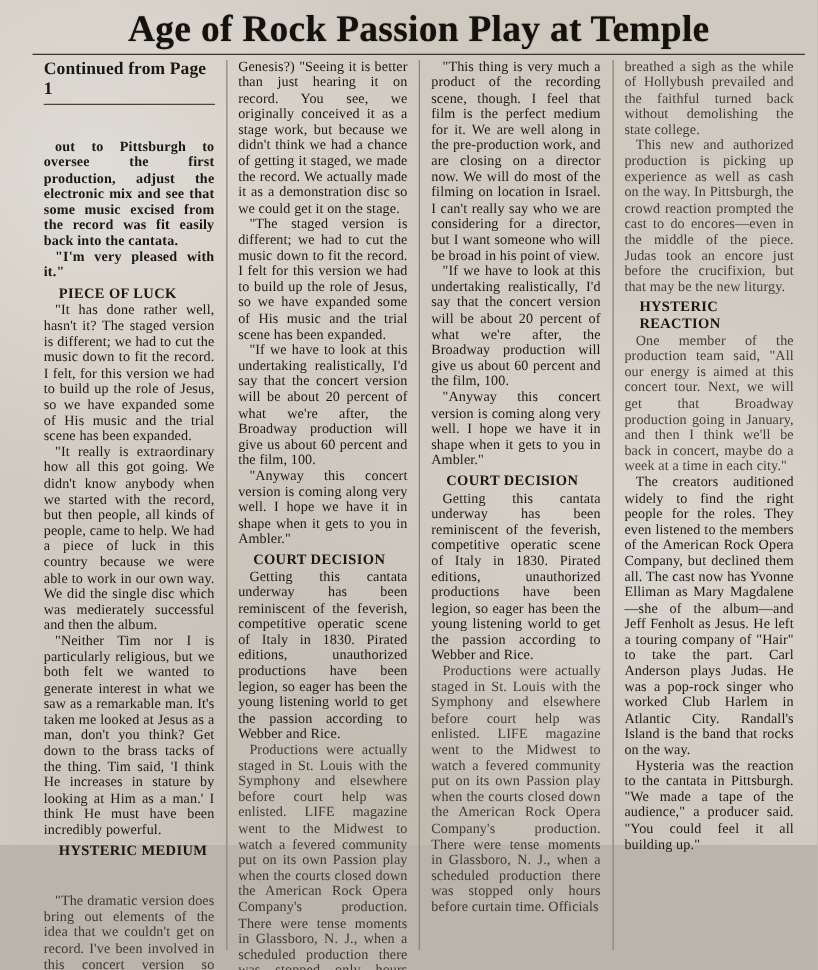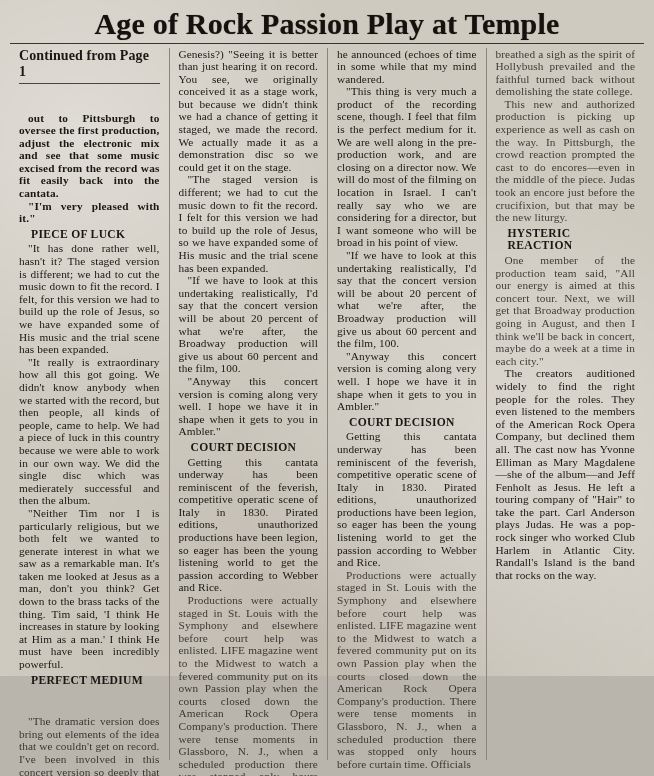--- a/index.html
+++ b/index.html
@@ -12,21 +12,21 @@
     height: 776px;
     overflow: hidden;
     font-family: "Liberation Serif", serif;
   }
   .page {
     position: relative;
     width: 654px;
     height: 676px;
     background: #cfcac0;
     box-sizing: border-box;
-    padding: 6px 10px 4px 10px;
+    padding: 6px 10px 4px 26px;
     
     background-image:
       radial-gradient(circle at 12% 20%, rgba(255,255,255,0.35) 0%, rgba(255,255,255,0) 35%),
       radial-gradient(circle at 78% 68%, rgba(255,255,255,0.28) 0%, rgba(255,255,255,0) 40%),
       radial-gradient(circle at 50% 95%, rgba(120,110,95,0.18) 0%, rgba(120,110,95,0) 45%);
   }
   .headline {
     text-align: center;
     font-family: "Liberation Serif", serif;
     font-weight: bold;
@@ -112,53 +112,53 @@
     <div class="col">
       <div class="cont-line">Continued from Page 1</div>
       <hr class="cont-rule">
       <div class="col-inner">
         <p class="bold smudge">out to Pittsburgh to oversee the first production, adjust the electronic mix and see that some music excised from the record was fit easily back into the cantata.</p>
         <p class="bold">"I'm very pleased with it."</p>
         <p class="subhead">PIECE OF LUCK</p>
         <p>"It has done rather well, hasn't it? The staged version is different; we had to cut the music down to fit the record. I felt, for this version we had to build up the role of Jesus, so we have expanded some of His music and the trial scene has been expanded.</p>
         <p>"It really is extraordinary how all this got going. We didn't know anybody when we started with the record, but then people, all kinds of people, came to help. We had a piece of luck in this country because we were able to work in our own way. We did the single disc which was medierately successful and then the album.</p>
         <p>"Neither Tim nor I is particularly religious, but we both felt we wanted to generate interest in what we saw as a remarkable man. It's taken me looked at Jesus as a man, don't you think? Get down to the brass tacks of the thing. Tim said, 'I think He increases in stature by looking at Him as a man.' I think He must have been incredibly powerful.</p>
-        <p class="subhead">PERFECT MEDIUM</p>
+        <p class="subhead">HYSTERIC MEDIUM</p>
         <p class="fade1 smudge">"The dramatic version does bring out elements of the idea that we couldn't get on record. I've been involved in this concert version so deeply that I found when I heard the record yesterday for the first</p>
       </div>
     </div>
 
     <div class="col">
       <div class="col-inner">
         <p class="noindent">Genesis?) "Seeing it is better than just hearing it on record. You see, we originally conceived it as a stage work, but because we didn't think we had a chance of getting it staged, we made the record. We actually made it as a demonstration disc so we could get it on the stage.</p>
         <p>"The staged version is different; we had to cut the music down to fit the record. I felt for this version we had to build up the role of Jesus, so we have expanded some of His music and the trial scene has been expanded.</p>
         <p>"If we have to look at this undertaking realistically, I'd say that the concert version will be about 20 percent of what we're after, the Broadway production will give us about 60 percent and the film, 100.</p>
         <p>"Anyway this concert version is coming along very well. I hope we have it in shape when it gets to you in Ambler."</p>
         <p class="subhead">COURT DECISION</p>
         <p>Getting this cantata underway has been reminiscent of the feverish, competitive operatic scene of Italy in 1830. Pirated editions, unauthorized productions have been legion, so eager has been the young listening world to get the passion according to Webber and Rice.</p>
         <p class="fade1">Productions were actually staged in St. Louis with the Symphony and elsewhere before court help was enlisted. LIFE magazine went to the Midwest to watch a fevered community put on its own Passion play when the courts closed down the American Rock Opera Company's production. There were tense moments in Glassboro, N. J., when a scheduled production there was stopped only hours before curtain time. Officials</p>
       </div>
     </div>
 
     <div class="col">
       <div class="col-inner">
-        <p class="noindent">he announced (echoes of time in some while that my mind wandered.</p>
         <p>"This thing is very much a product of the recording scene, though. I feel that film is the perfect medium for it. We are well along in the pre-production work, and are closing on a director now. We will do most of the filming on location in Israel. I can't really say who we are considering for a director, but I want someone who will be broad in his point of view.</p>
         <p>"If we have to look at this undertaking realistically, I'd say that the concert version will be about 20 percent of what we're after, the Broadway production will give us about 60 percent and the film, 100.</p>
         <p>"Anyway this concert version is coming along very well. I hope we have it in shape when it gets to you in Ambler."</p>
         <p class="subhead">COURT DECISION</p>
         <p>Getting this cantata underway has been reminiscent of the feverish, competitive operatic scene of Italy in 1830. Pirated editions, unauthorized productions have been legion, so eager has been the young listening world to get the passion according to Webber and Rice.</p>
         <p class="fade1">Productions were actually staged in St. Louis with the Symphony and elsewhere before court help was enlisted. LIFE magazine went to the Midwest to watch a fevered community put on its own Passion play when the courts closed down the American Rock Opera Company's production. There were tense moments in Glassboro, N. J., when a scheduled production there was stopped only hours before curtain time. Officials</p>
       </div>
     </div>
 
     <div class="col">
       <div class="col-inner">
-        <p class="noindent fade1">breathed a sigh as the spirit of Hollybush prevailed and the faithful turned back without demolishing the state college.</p>
+        <p class="noindent fade1">breathed a sigh as the while of Hollybush prevailed and the faithful turned back without demolishing the state college.</p>
         <p class="fade1">This new and authorized production is picking up experience as well as cash on the way. In Pittsburgh, the crowd reaction prompted the cast to do encores—even in the middle of the piece. Judas took an encore just before the crucifixion, but that may be the new liturgy.</p>
         <p class="subhead">HYSTERIC REACTION</p>
-        <p class="fade1">One member of the production team said, "All our energy is aimed at this concert tour. Next, we will get that Broadway production going in August, and then I think we'll be back in concert, maybe do a week at a time in each city."</p>
+        <p class="fade1">One member of the production team said, "All our energy is aimed at this concert tour. Next, we will get that Broadway production going in January, and then I think we'll be back in concert, maybe do a week at a time in each city."</p>
         <p>The creators auditioned widely to find the right people for the roles. They even listened to the members of the American Rock Opera Company, but declined them all. The cast now has Yvonne Elliman as Mary Magdalene—she of the album—and Jeff Fenholt as Jesus. He left a touring company of "Hair" to take the part. Carl Anderson plays Judas. He was a pop-rock singer who worked Club Harlem in Atlantic City. Randall's Island is the band that rocks on the way.</p>
+        <p>Hysteria was the reaction to the cantata in Pittsburgh. "We made a tape of the audience," a producer said. "You could feel it all building up."</p>
       </div>
     </div>
 
   </div>
 </div>
 
 </body></html>

